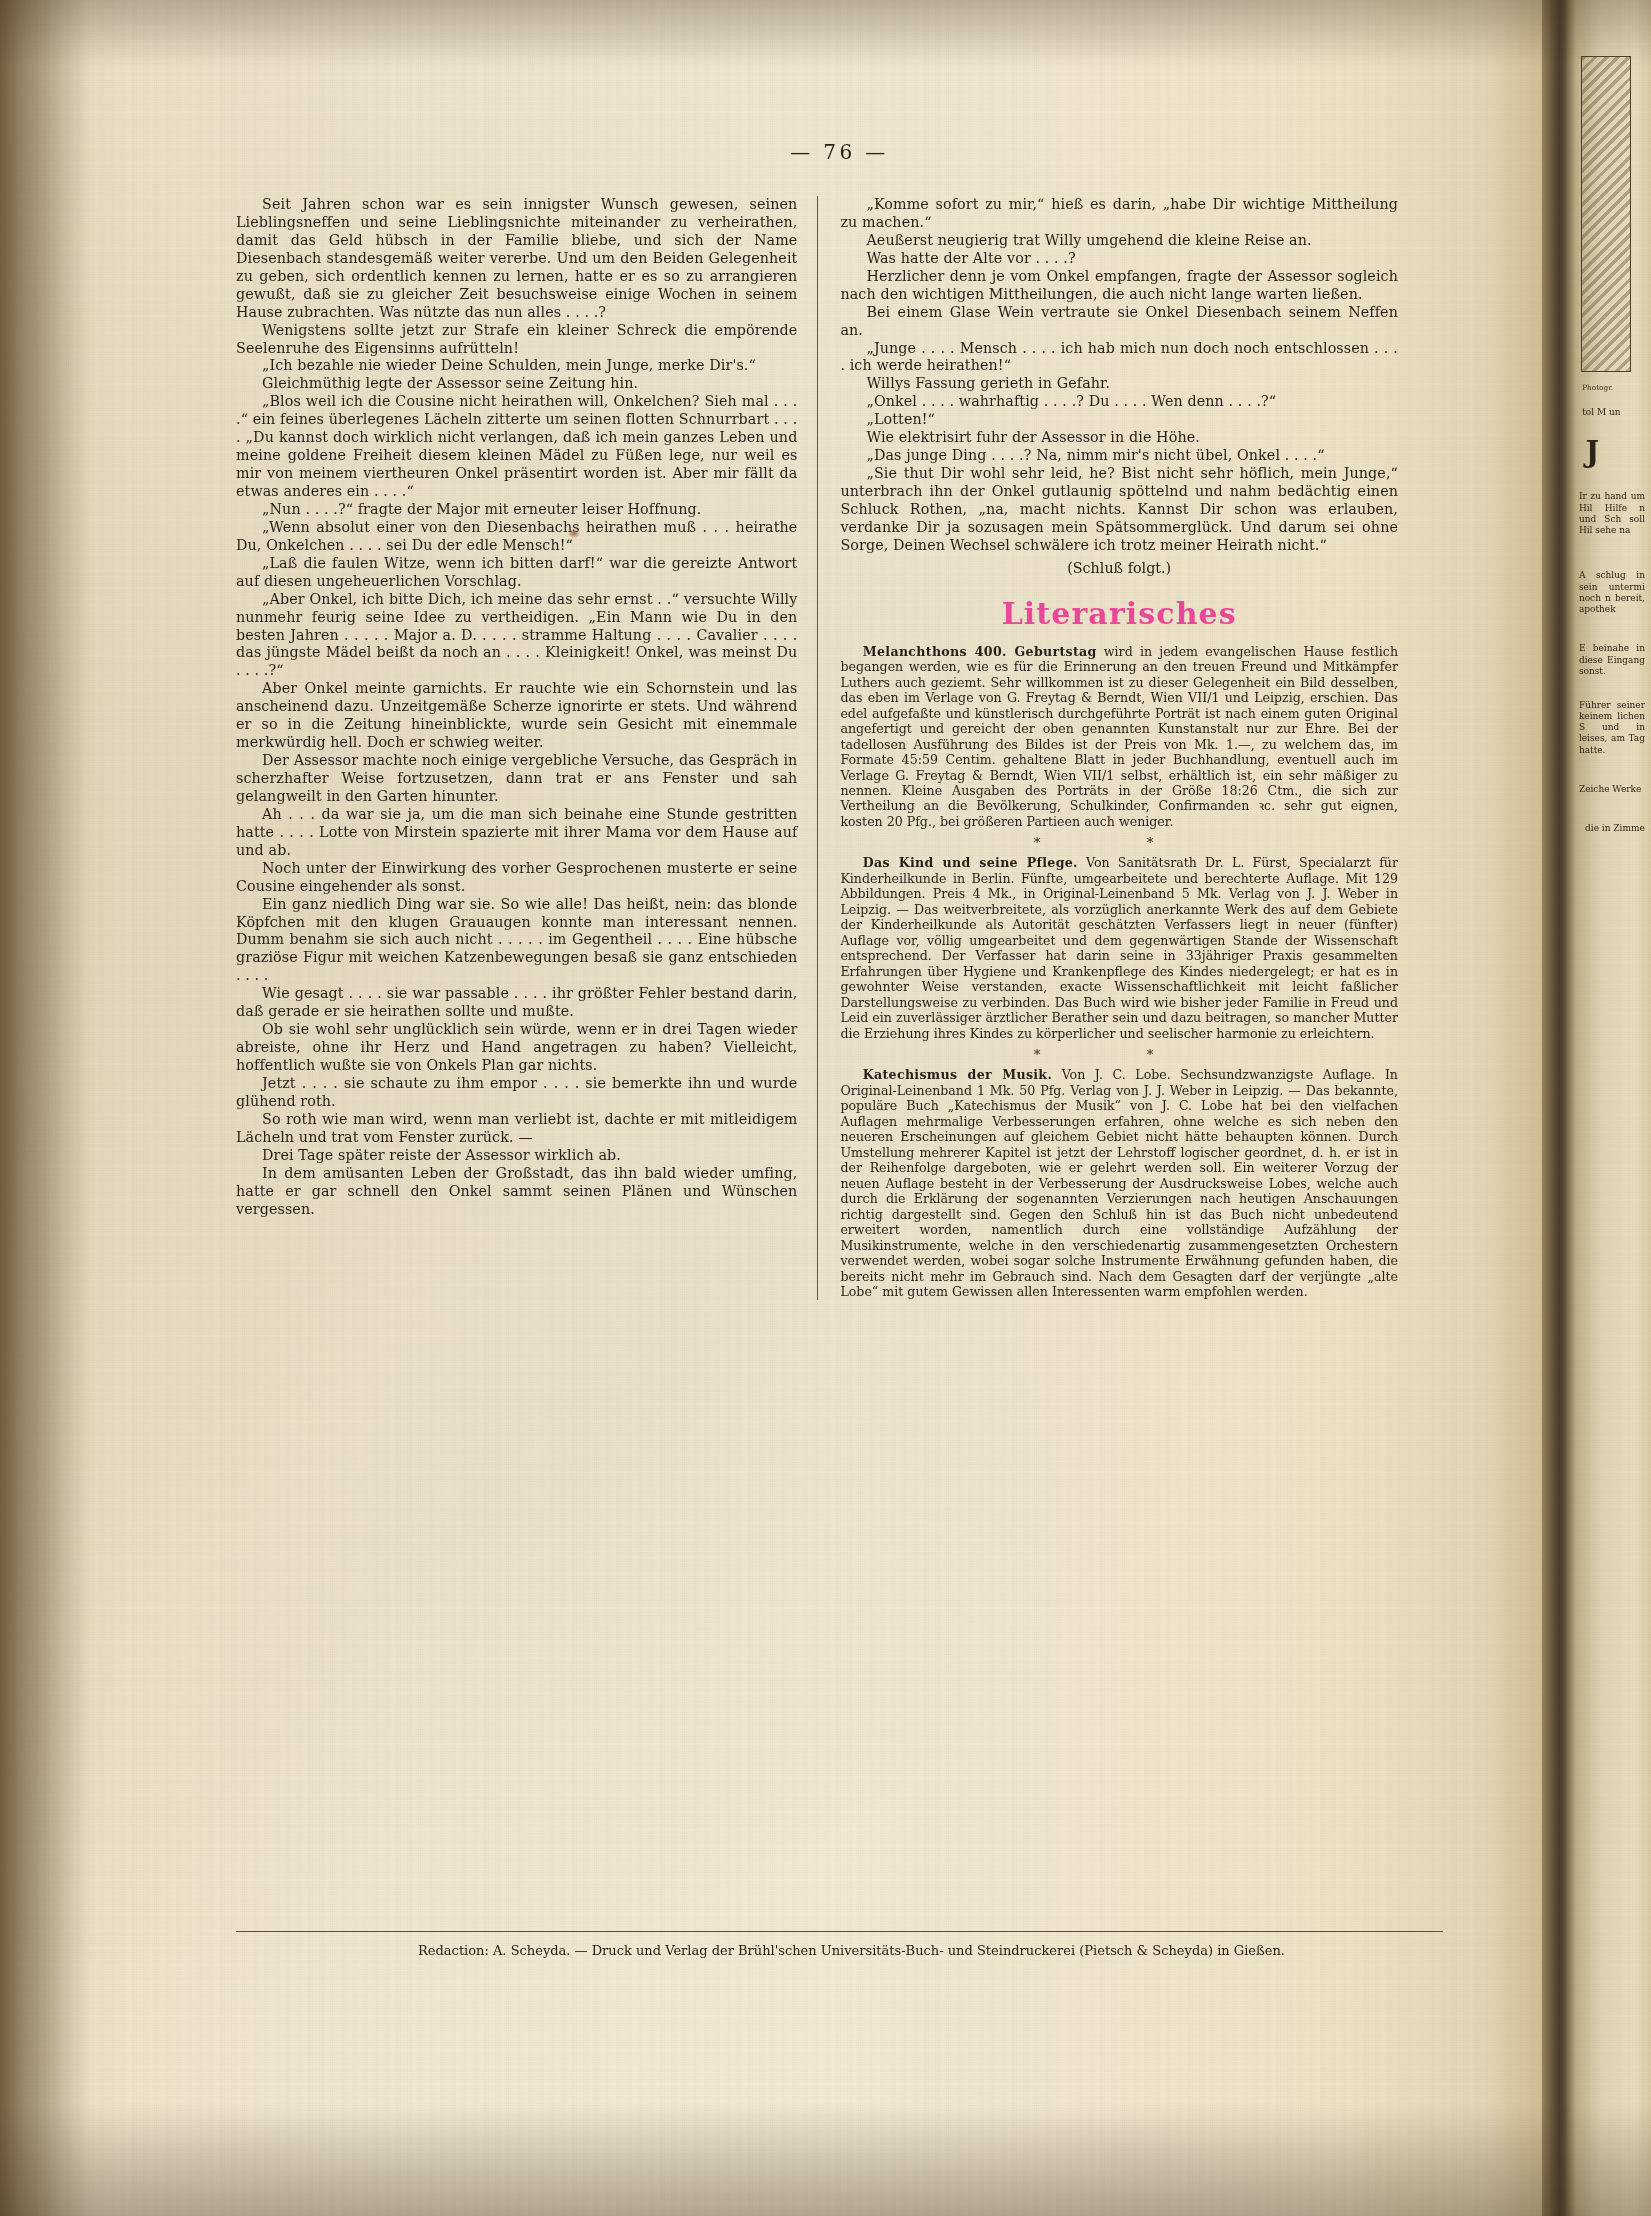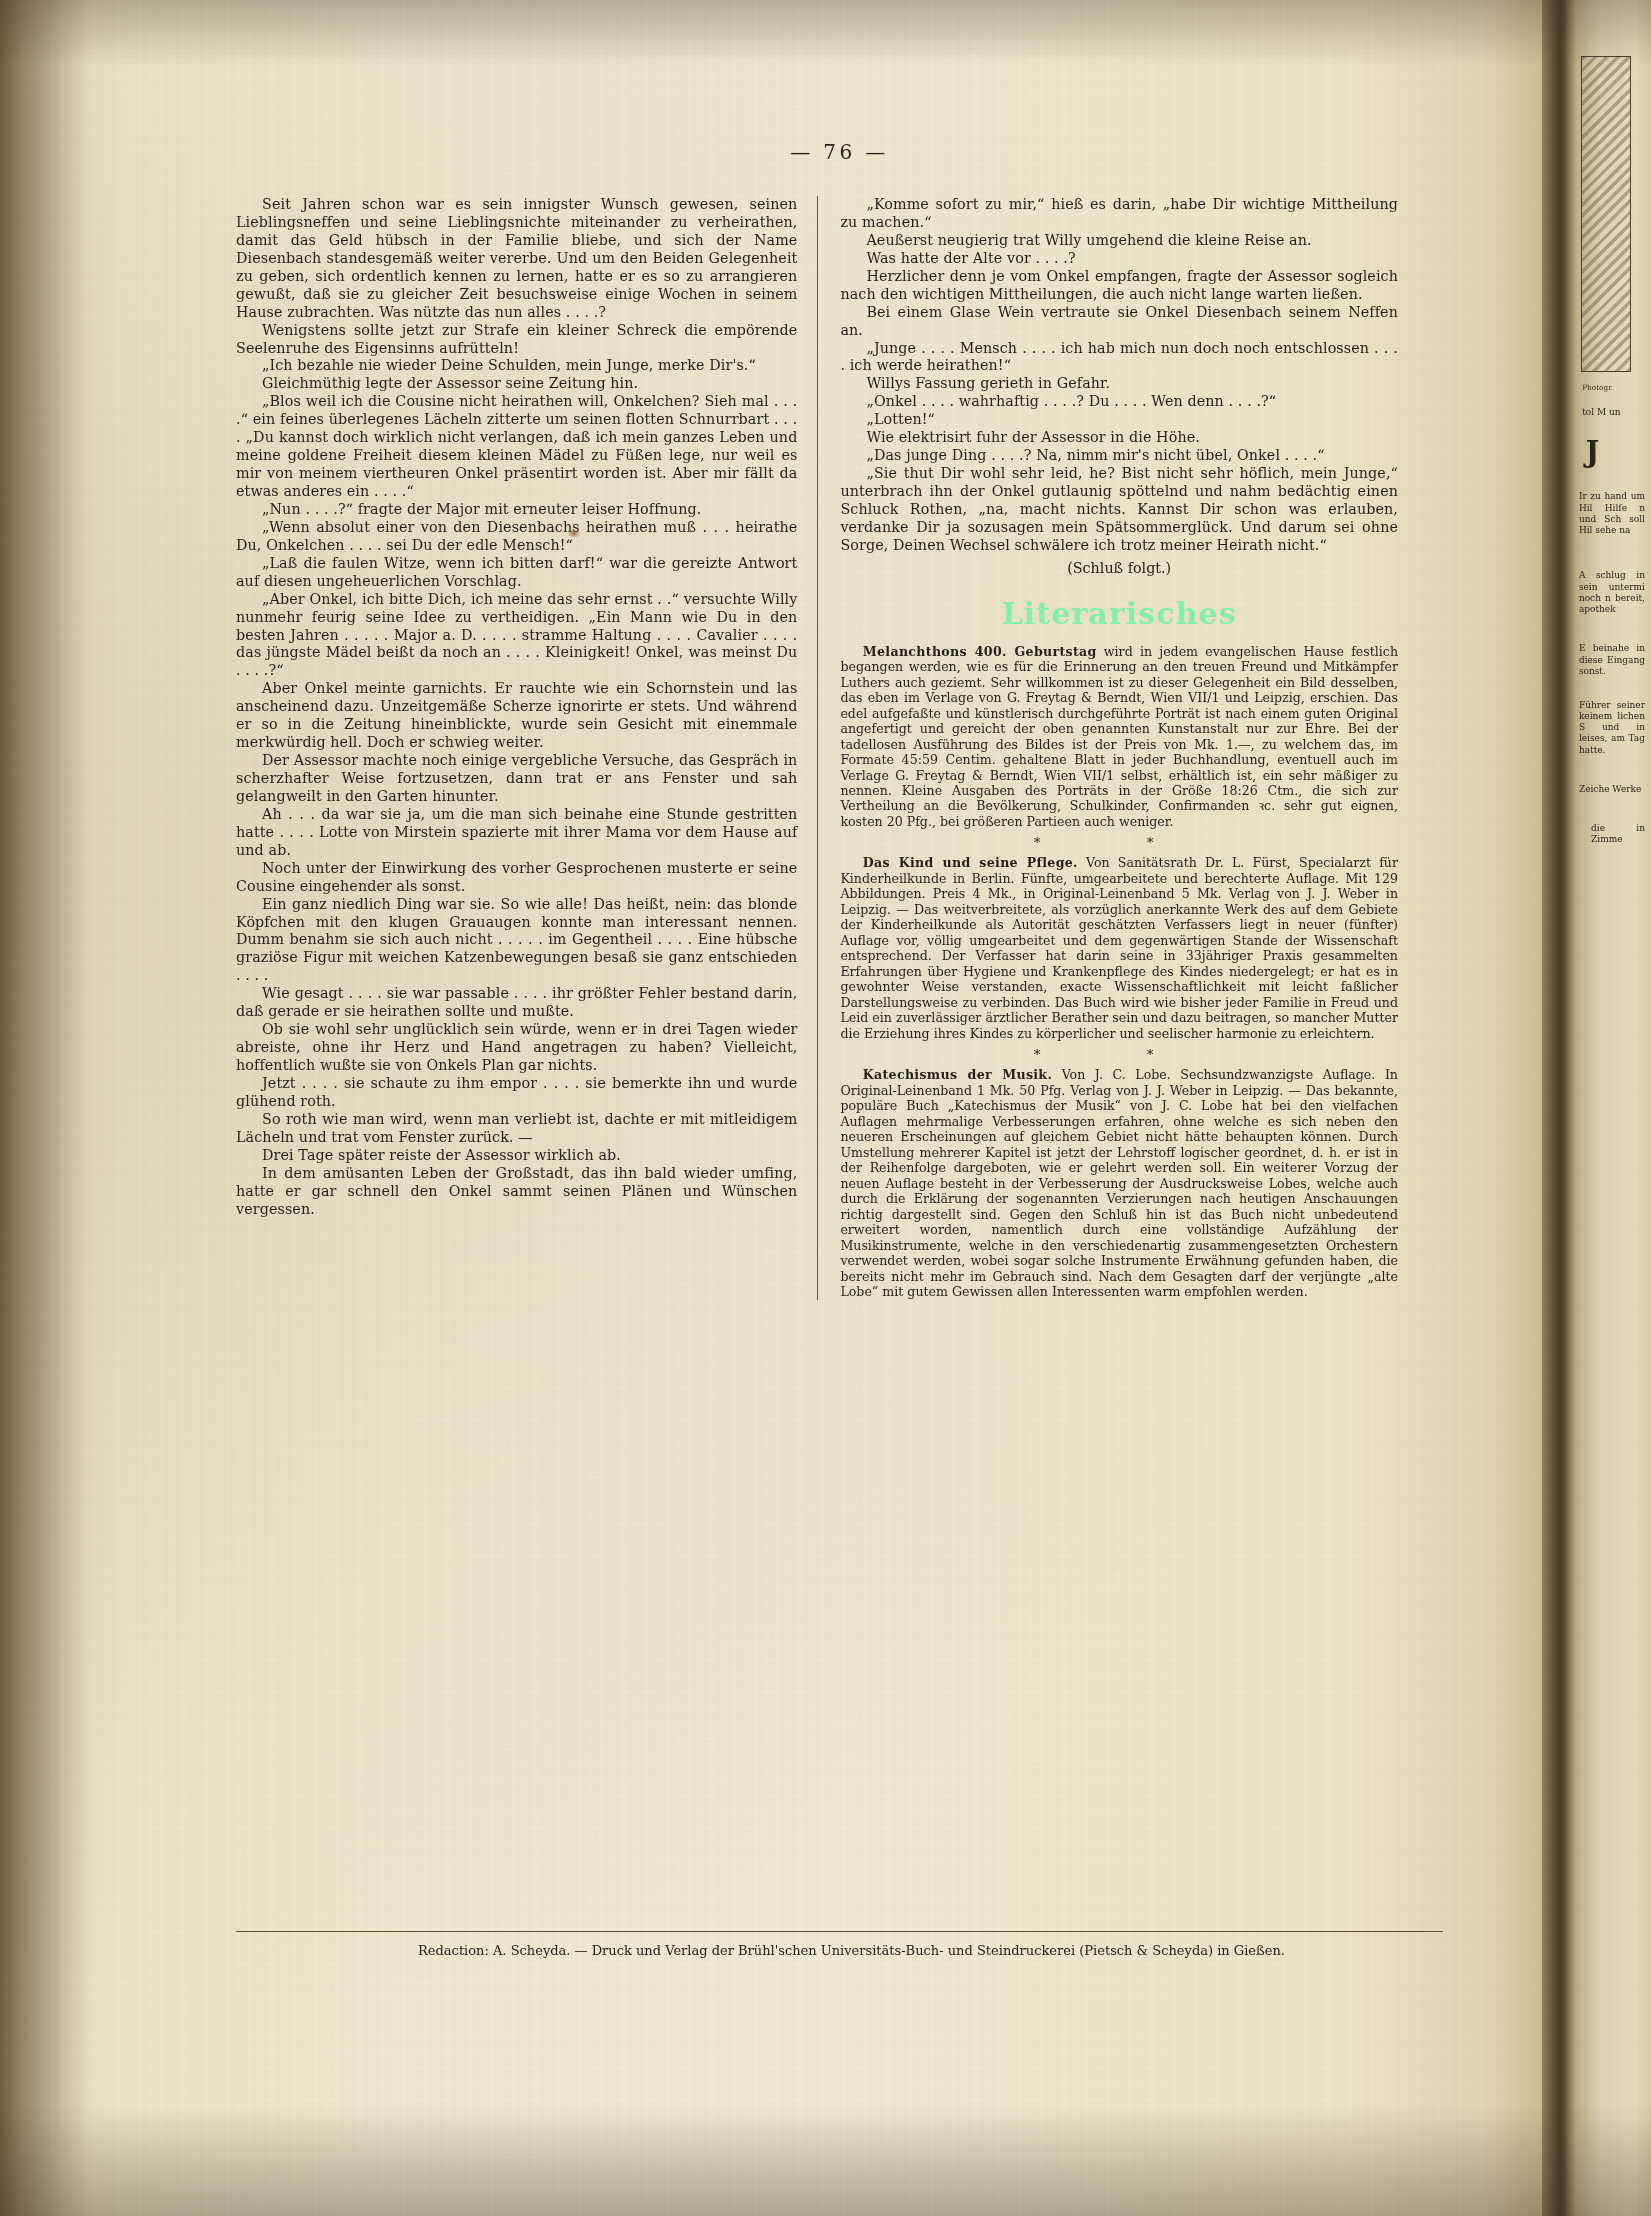--- a/index.html
+++ b/index.html
@@ -136,21 +136,21 @@
     font-family: "DejaVu Serif", serif;
   }
 
   .section-title {
     margin: 20px 0 12.3px 0;
     text-align: center;
     font-size: 30px;
     font-family: "DejaVu Serif", serif;
     font-weight: bold;
     letter-spacing: 1.1px;
-    color: #86efac;
+    color: #ec4899;
   }
 
   p.review {
     margin: 0;
     font-size: 12.6px;
     line-height: 1.23;
     text-align: justify;
     text-indent: 22.4px;
     font-family: "DejaVu Serif", serif;
     color: #251f18;
@@ -233,21 +233,21 @@
   <div class="page-right-inner">
     <div class="rp-ornament"></div>
     <div class="rp-caption">Photogr.</div>
     <div class="rp-frag" style="margin-left:11.2px;">tol M un</div>
     <div class="rp-initial">J</div>
     <div class="rp-frag" style="margin-left:7.9px;margin-top:22.4px;">Ir zu hand um Hil Hilfe n und Sch soll Hil sehe na</div>
     <div class="rp-frag" style="margin-left:7.9px;margin-top:34px;">A schlug in sein untermi noch n bereit, apothek</div>
     <div class="rp-frag" style="margin-left:7.9px;margin-top:28px;">E beinahe in diese Eingang sonst.</div>
     <div class="rp-frag" style="margin-left:7.9px;margin-top:22.4px;">Führer seiner keinem lichen S und in leises, am Tag hatte.</div>
     <div class="rp-frag" style="margin-left:7.9px;margin-top:28px;">Zeiche Werke</div>
-    <div class="rp-frag" style="margin-left:20px;margin-top:28px;">die in Zimme</div>
+    <div class="rp-frag" style="margin-left:14px;margin-top:28px;">die in Zimme</div>
   </div>
 
   <div class="content">
 
     <div class="page-number">— 76 —</div>
 
     <div class="columns">
 
       <div class="col left">
         <p class="body">Seit Jahren schon war es sein innigster Wunsch gewesen, seinen Lieblingsneffen und seine Lieblingsnichte miteinander zu verheirathen, damit das Geld hübsch in der Familie bliebe, und sich der Name Diesenbach standesgemäß weiter vererbe. Und um den Beiden Gelegenheit zu geben, sich ordentlich kennen zu lernen, hatte er es so zu arrangieren gewußt, daß sie zu gleicher Zeit besuchsweise einige Wochen in seinem Hause zubrachten.   Was nützte das nun alles . . . .?</p>

